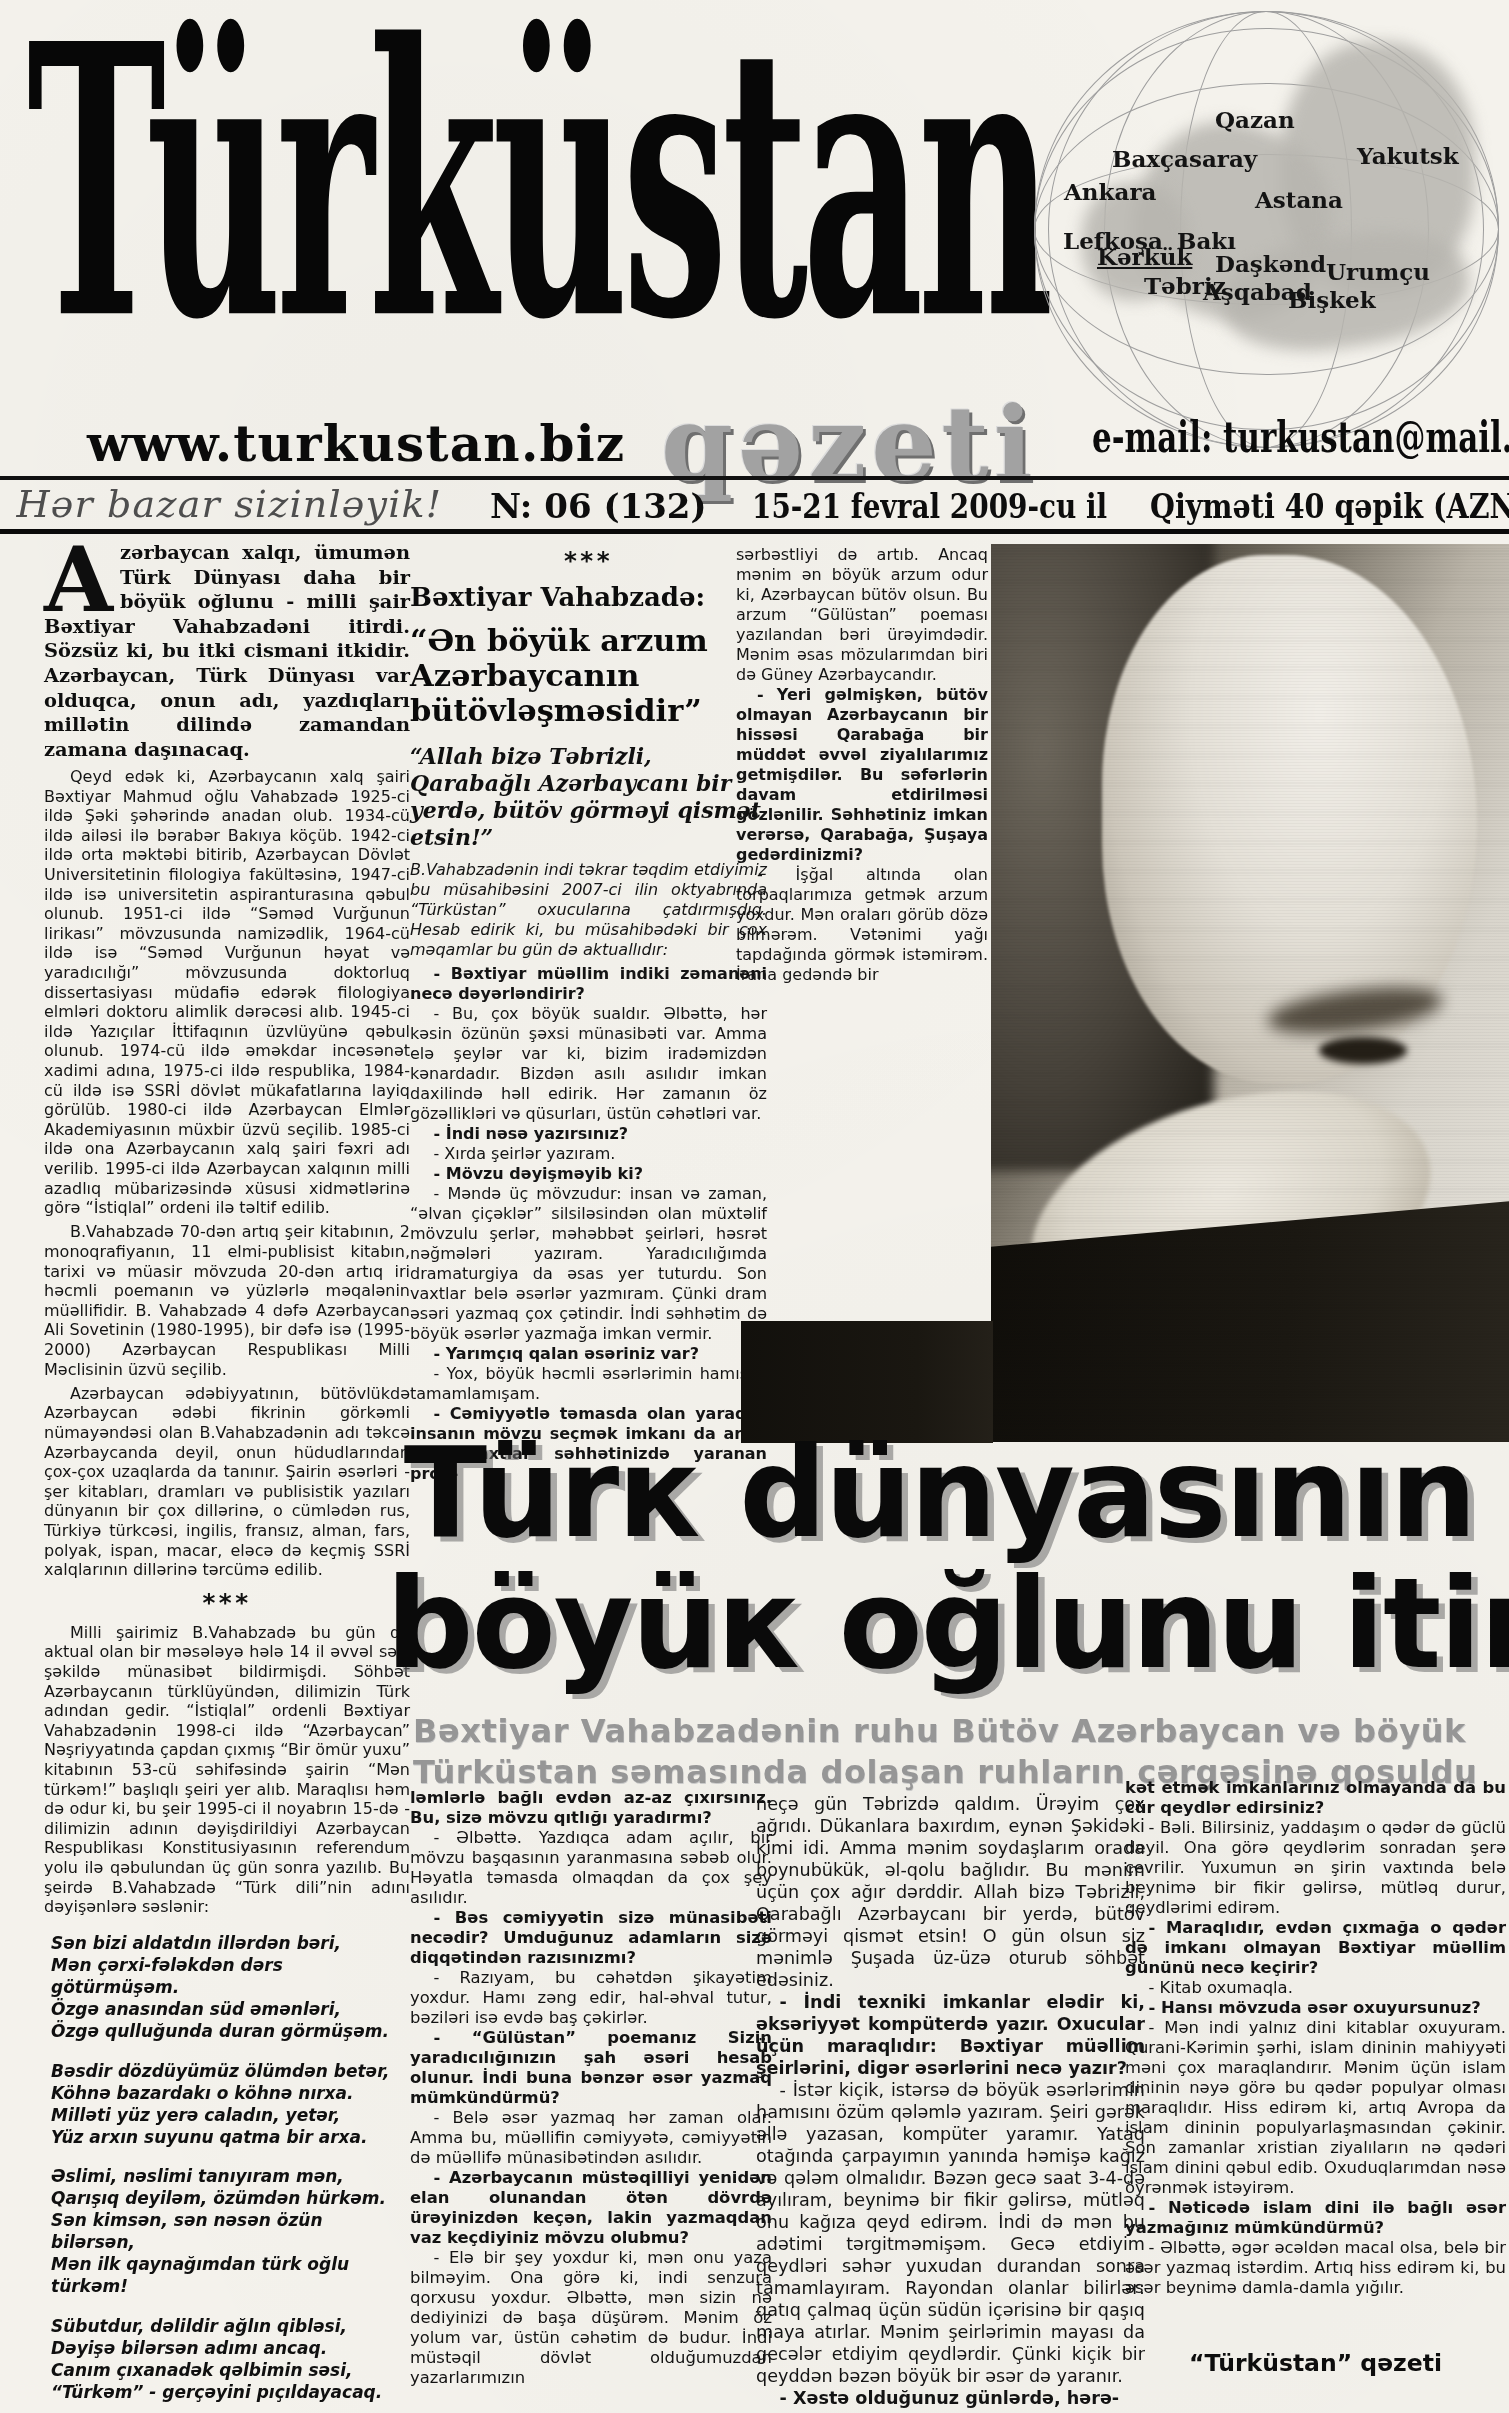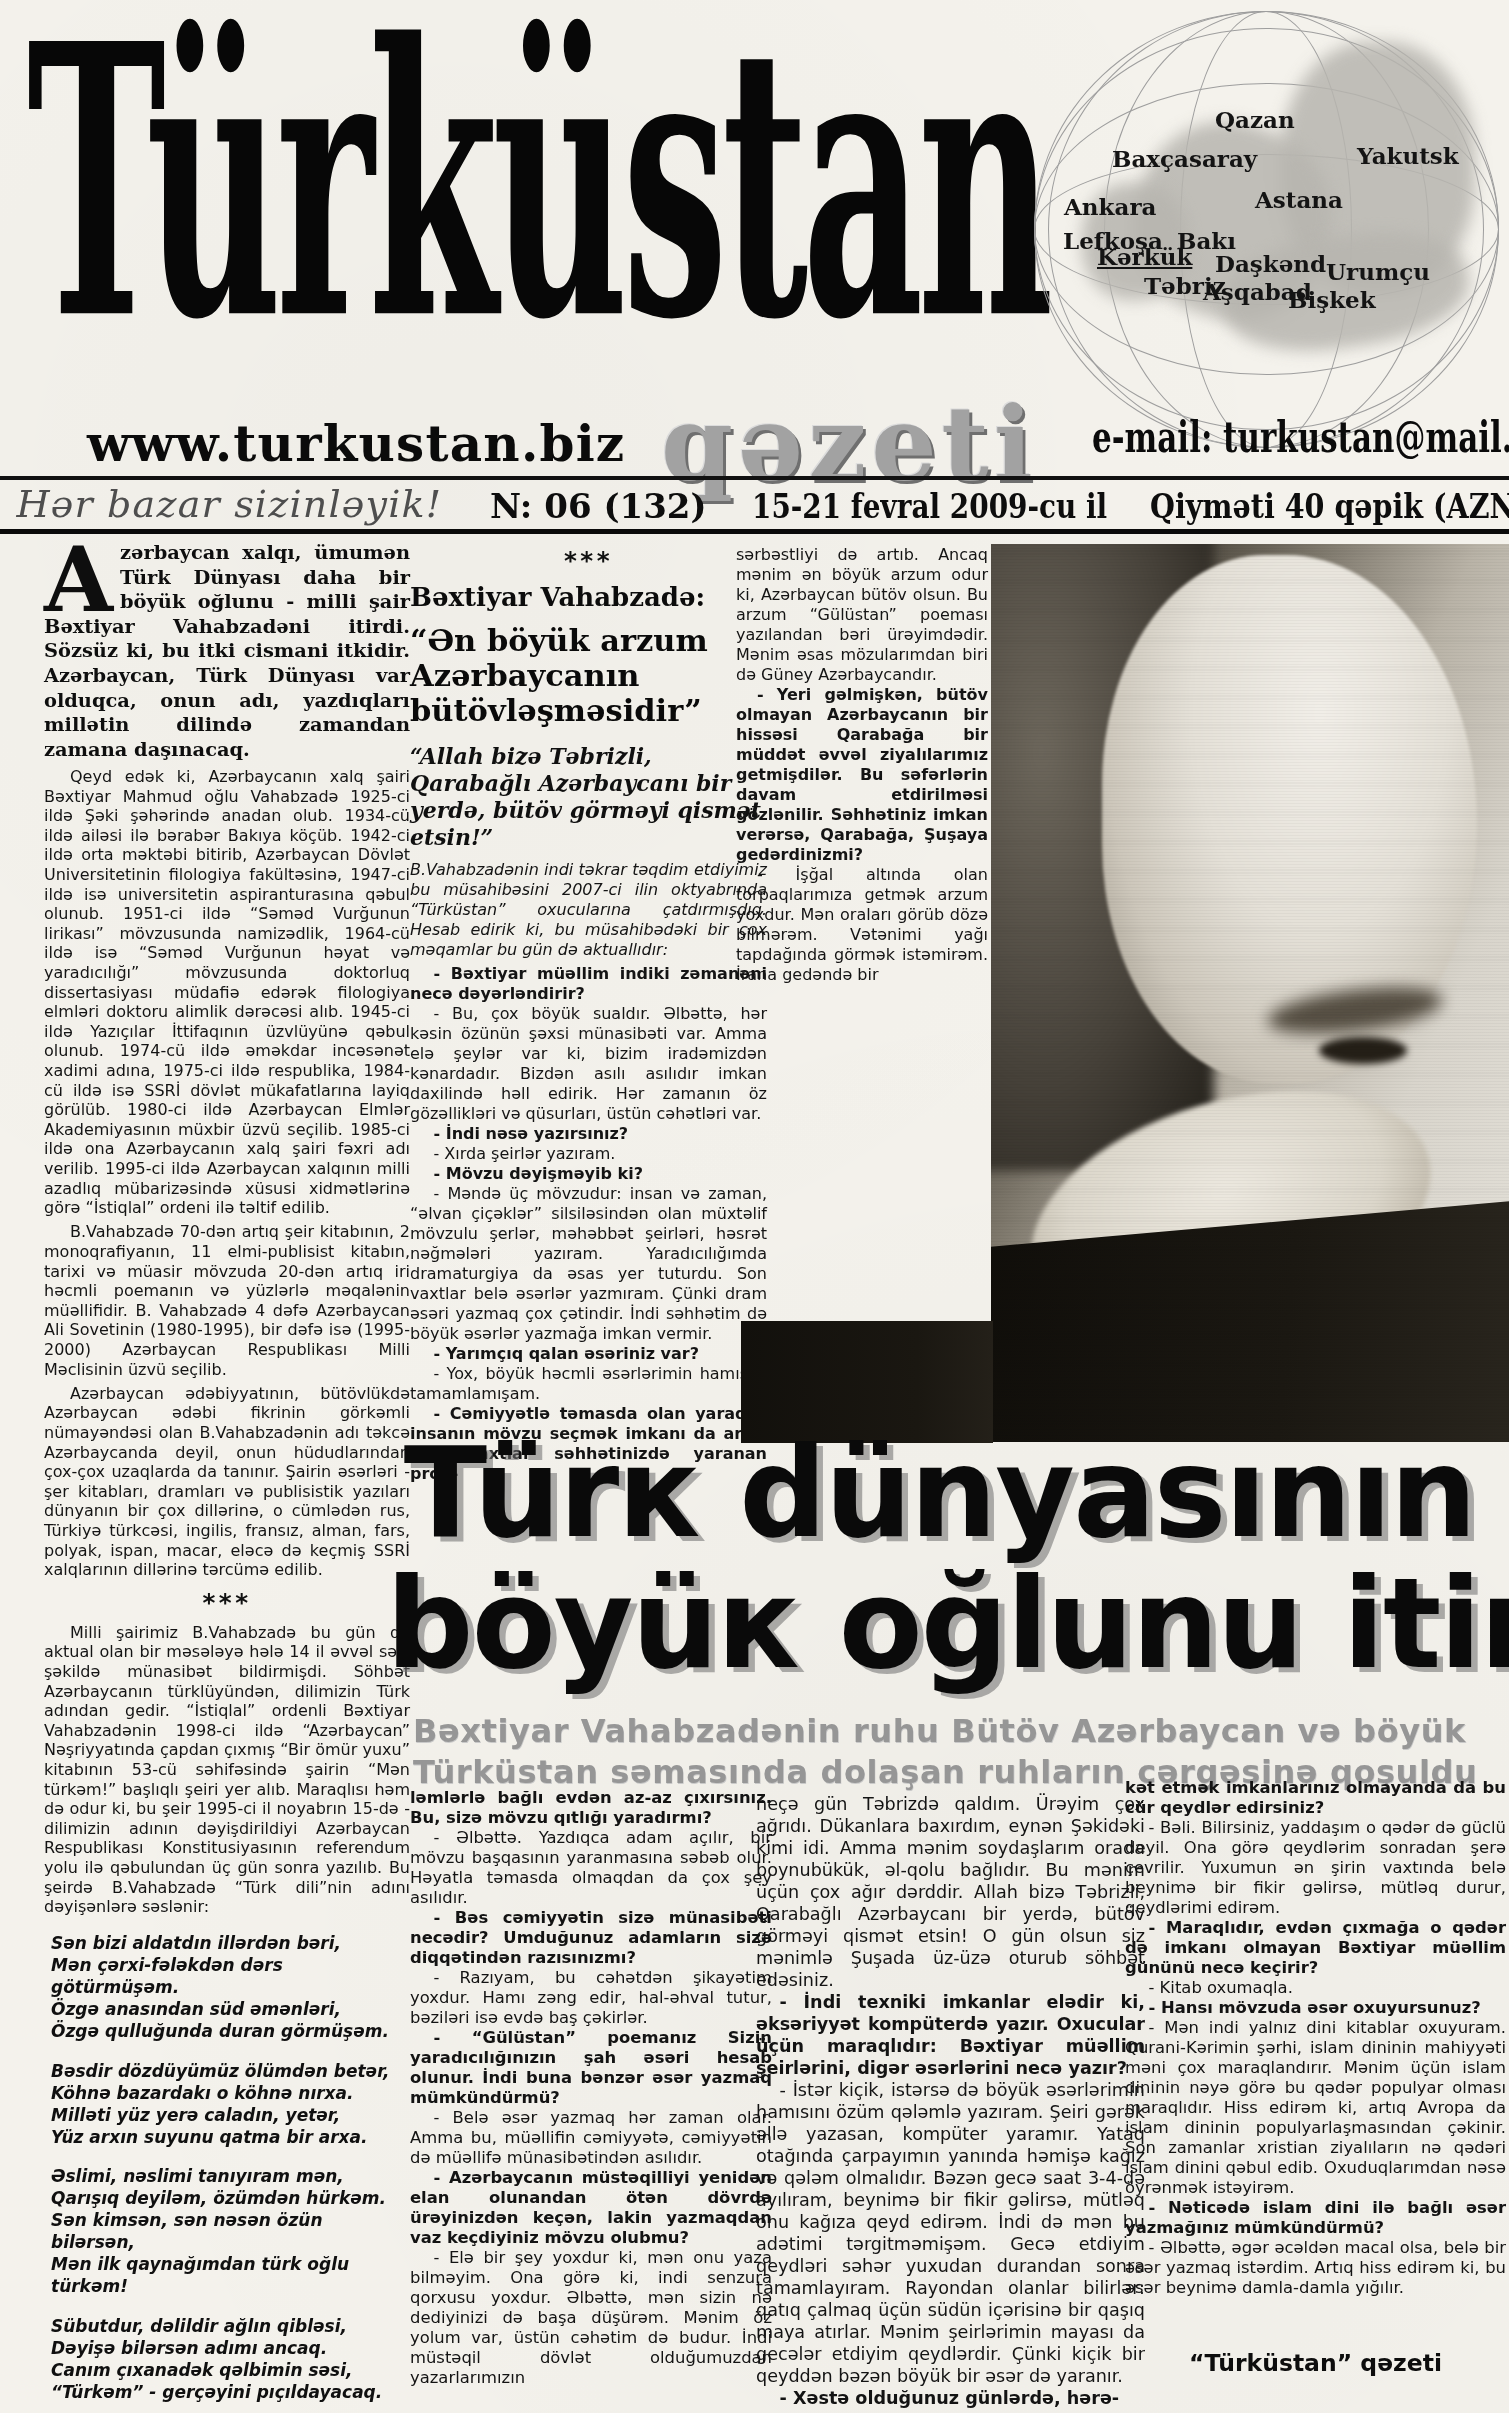--- a/index.html
+++ b/index.html
@@ -35,21 +35,21 @@
   .land{position:absolute;background:#b7b5af;filter:blur(8.2px);opacity:.85;border-radius:45%;}
   .l1{left:252px;top:35px;width:194px;height:252px;}
   .l2{left:106px;top:117px;width:194px;height:194px;transform:rotate(20deg);}
   .l3{left:53px;top:176px;width:106px;height:117px;}
   .l4{left:194px;top:229px;width:246px;height:111px;transform:rotate(-8deg);}
   .globe-city{position:absolute;font-family:"DejaVu Serif","Liberation Serif",serif;
       font-weight:bold;font-size:23px;color:#141414;white-space:nowrap;}
   .globe-city:nth-of-type(1){left:186px;top:99px;}   
   .globe-city:nth-of-type(2){left:328px;top:122px;margin-top:13px;}   
   .globe-city:nth-of-type(3){left:83px;top:138px;}   
-  .globe-city:nth-of-type(4){left:35px;top:171px;margin-top:15px;}    
+  .globe-city:nth-of-type(4){left:35px;top:171px;}    
   .globe-city:nth-of-type(5){left:226px;top:179px;}   
   .globe-city:nth-of-type(6){left:34px;top:220px;}    
   .globe-city:nth-of-type(7){left:148px;top:220px;}   
   .globe-city:nth-of-type(8){left:68px;top:236px;text-decoration:underline;}   
   .globe-city:nth-of-type(9){left:186px;top:243px;}   
   .globe-city:nth-of-type(10){left:297px;top:251px;}  
   .globe-city:nth-of-type(11){left:115px;top:265px;}  
   .globe-city:nth-of-type(12){left:174px;top:271px;}  
   .globe-city:nth-of-type(13){left:259px;top:279px;}  
 

